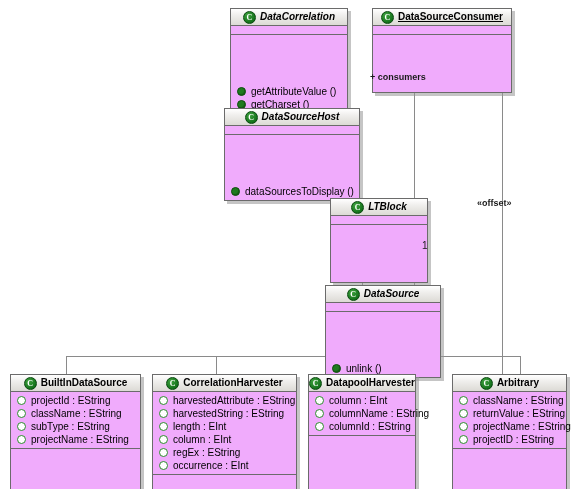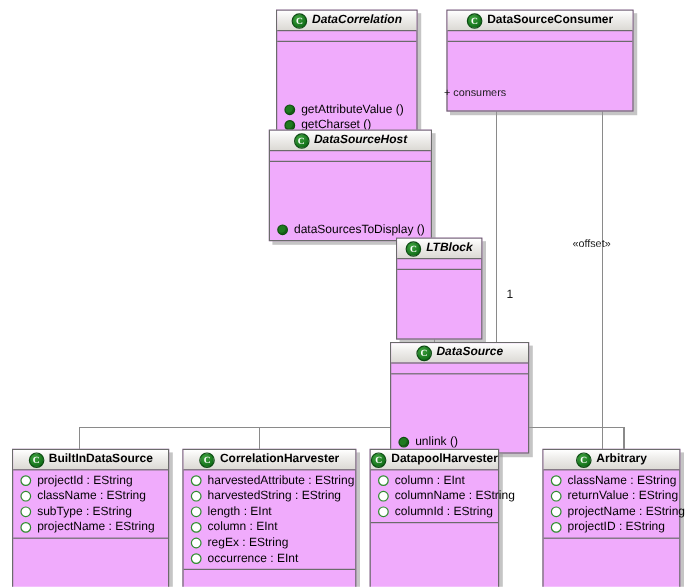--- a/index.html
+++ b/index.html
@@ -92,21 +92,21 @@
     font-family:"Liberation Serif",serif;
   }
 
   
   .edge-label{
     position:absolute;
     font-size:9px;
     color:#1a1a1a;
     white-space:nowrap;
     z-index:6;
-    font-weight:normal;
+    font-weight:bold;
   }
   .edge-label.plain{font-weight:normal;font-size:10px;}
 </style>
 </head>
 <body>
 
 <div id="canvas">
 
   <svg class="edges" viewBox="0 0 576 489" width="576" height="489">
     <defs>
@@ -158,21 +158,21 @@
         <span class="bullet-op"></span>
         <span class="member-text">getAttributeValue ()</span>
       </div>
       <div class="member">
         <span class="bullet-op"></span>
         <span class="member-text">getCharset ()</span>
       </div>
     </div>
   </div>
 
-  <div class="uml-class" style="left:372px;top:8px;width:156px;">
+  <div class="uml-class" style="left:372px;top:8px;width:140px;text-decoration:underline;">
     <div class="uml-header">
       <span class="cls-icon"></span>
       <span class="cls-name">DataSourceConsumer</span>
     </div>
     <div class="uml-compartment empty"></div>
     <div class="uml-compartment empty"></div>
   </div>
 
   <div class="uml-class" style="left:224px;top:108px;width:136px;">
     <div class="uml-header abstract">
@@ -181,21 +181,21 @@
     </div>
     <div class="uml-compartment empty"></div>
     <div class="uml-compartment">
       <div class="member">
         <span class="bullet-op"></span>
         <span class="member-text">dataSourcesToDisplay ()</span>
       </div>
     </div>
   </div>
 
-  <div class="uml-class" style="left:330px;top:198px;width:72px;">
+  <div class="uml-class" style="left:330px;top:198px;width:98px;">
     <div class="uml-header abstract">
       <span class="cls-icon"></span>
       <span class="cls-name">LTBlock</span>
     </div>
     <div class="uml-compartment empty"></div>
     <div class="uml-compartment empty"></div>
   </div>
 
   <div class="uml-class" style="left:325px;top:285px;width:116px;">
     <div class="uml-header abstract">

